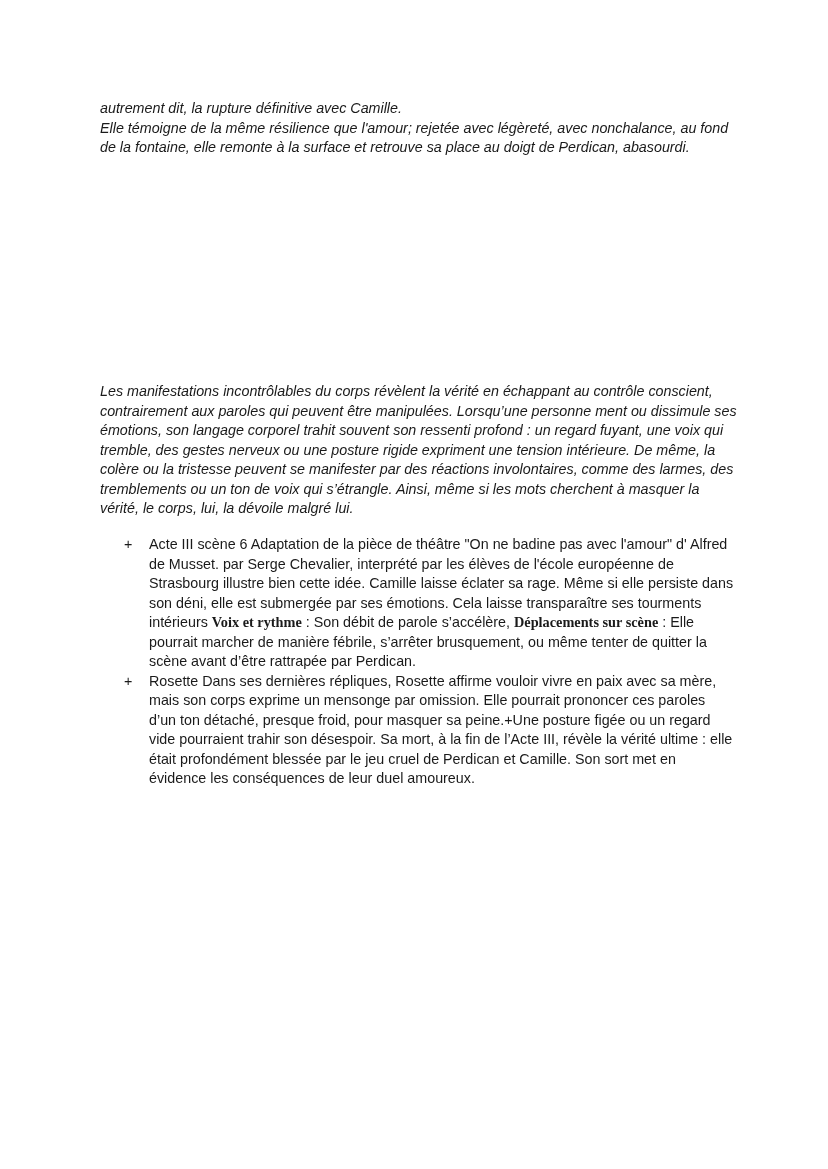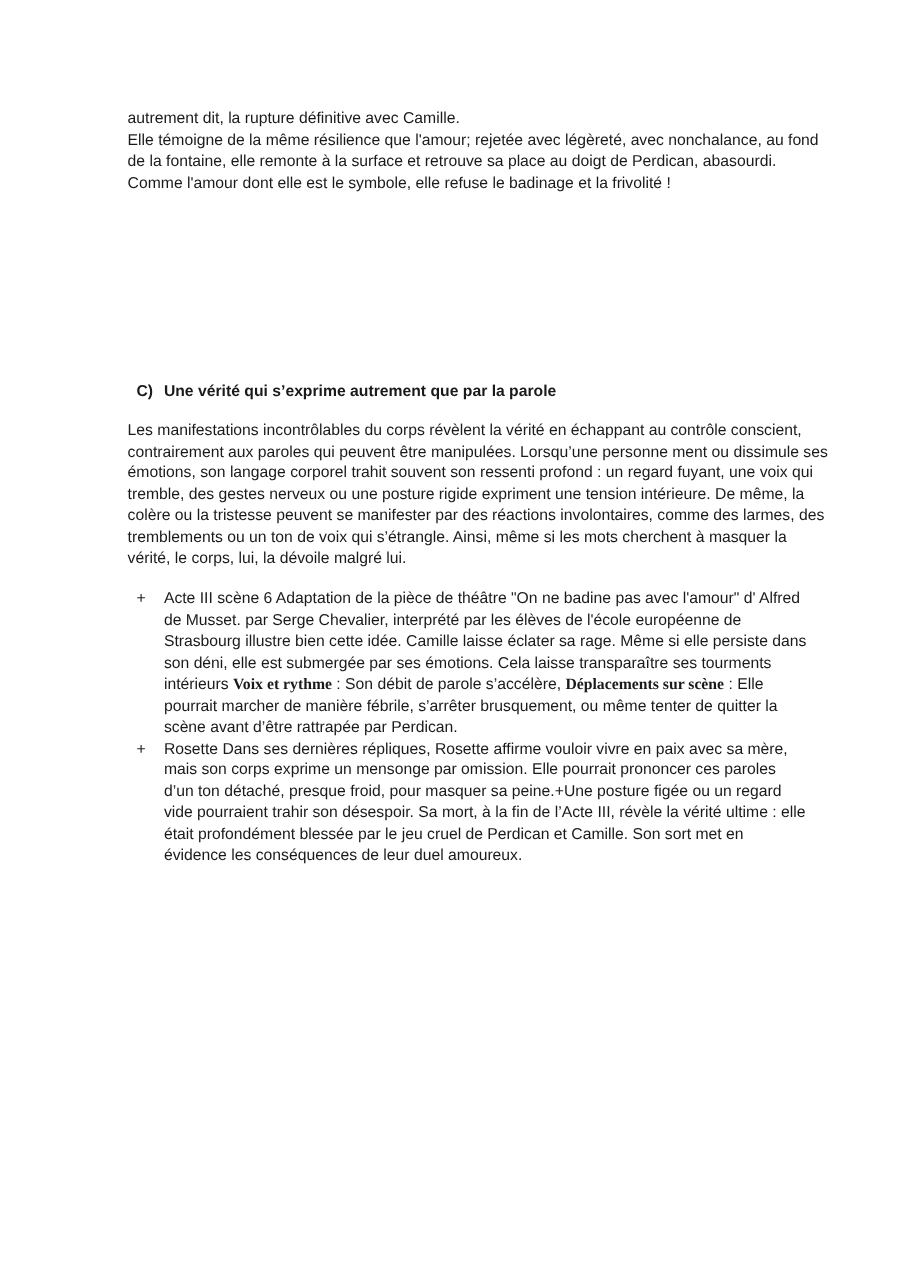--- a/index.html
+++ b/index.html
@@ -18,22 +18,23 @@
       line-height: 19.5px;
     }
     .page {
       position: absolute;
       left: 0; top: 0;
       width: 828px;
       height: 1169px;
     }
     .block {
       position: absolute;
-      left: 116px;
+      left: 100px;
       width: 640px;
+      font-style: italic;
     }
     .block p {
       margin: 0;
     }
     #intro { top: 99px; }
     #section-heading {
       position: absolute;
       top: 347px;
       left: 124px;
       font-weight: bold;
@@ -69,26 +70,22 @@
     b { font-weight: bold; font-family: Liberation Serif, serif; }
   </style>
 </head>
 <body>
 
 <div class="page">
 
   <div class="block" id="intro">
     <p>autrement dit, la rupture définitive avec Camille.</p>
     <p>Elle témoigne de la même résilience que l'amour; rejetée avec légèreté, avec nonchalance, au fond de la fontaine, elle remonte à la surface et retrouve sa place au doigt de Perdican, abasourdi.</p>
-    <p>Comme l'amour dont elle est le symbole, elle refuse le badinage et la frivolité !</p>
   </div>
 
-  <div id="section-heading">
-    <span class="letter">C)</span><span>Une vérité qui s’exprime autrement que par la parole</span>
-  </div>
 
   <div class="block" id="section-para">
     <p>Les manifestations incontrôlables du corps révèlent la vérité en échappant au contrôle conscient, contrairement aux paroles qui peuvent être manipulées. Lorsqu’une personne ment ou dissimule ses émotions, son langage corporel trahit souvent son ressenti profond : un regard fuyant, une voix qui tremble, des gestes nerveux ou une posture rigide expriment une tension intérieure. De même, la colère ou la tristesse peuvent se manifester par des réactions involontaires, comme des larmes, des tremblements ou un ton de voix qui s’étrangle. Ainsi, même si les mots cherchent à masquer la vérité, le corps, lui, la dévoile malgré lui.</p>
   </div>
 
   <ul class="bullets">
     <li>
       <span class="plus">+</span>
       <span>Acte III scène 6 Adaptation de la pièce de théâtre "On ne badine pas avec l'amour" d' Alfred de Musset. par Serge Chevalier, interprété par les élèves de l'école européenne de Strasbourg illustre bien cette idée. Camille laisse éclater sa rage. Même si elle persiste dans son déni, elle est submergée par ses émotions. Cela laisse transparaître ses tourments intérieurs </span><b>Voix et rythme</b><span> : Son débit de parole s’accélère, </span><b>Déplacements sur scène</b><span> : Elle pourrait marcher de manière fébrile, s’arrêter brusquement, ou même tenter de quitter la scène avant d’être rattrapée par Perdican.</span>
     </li>

